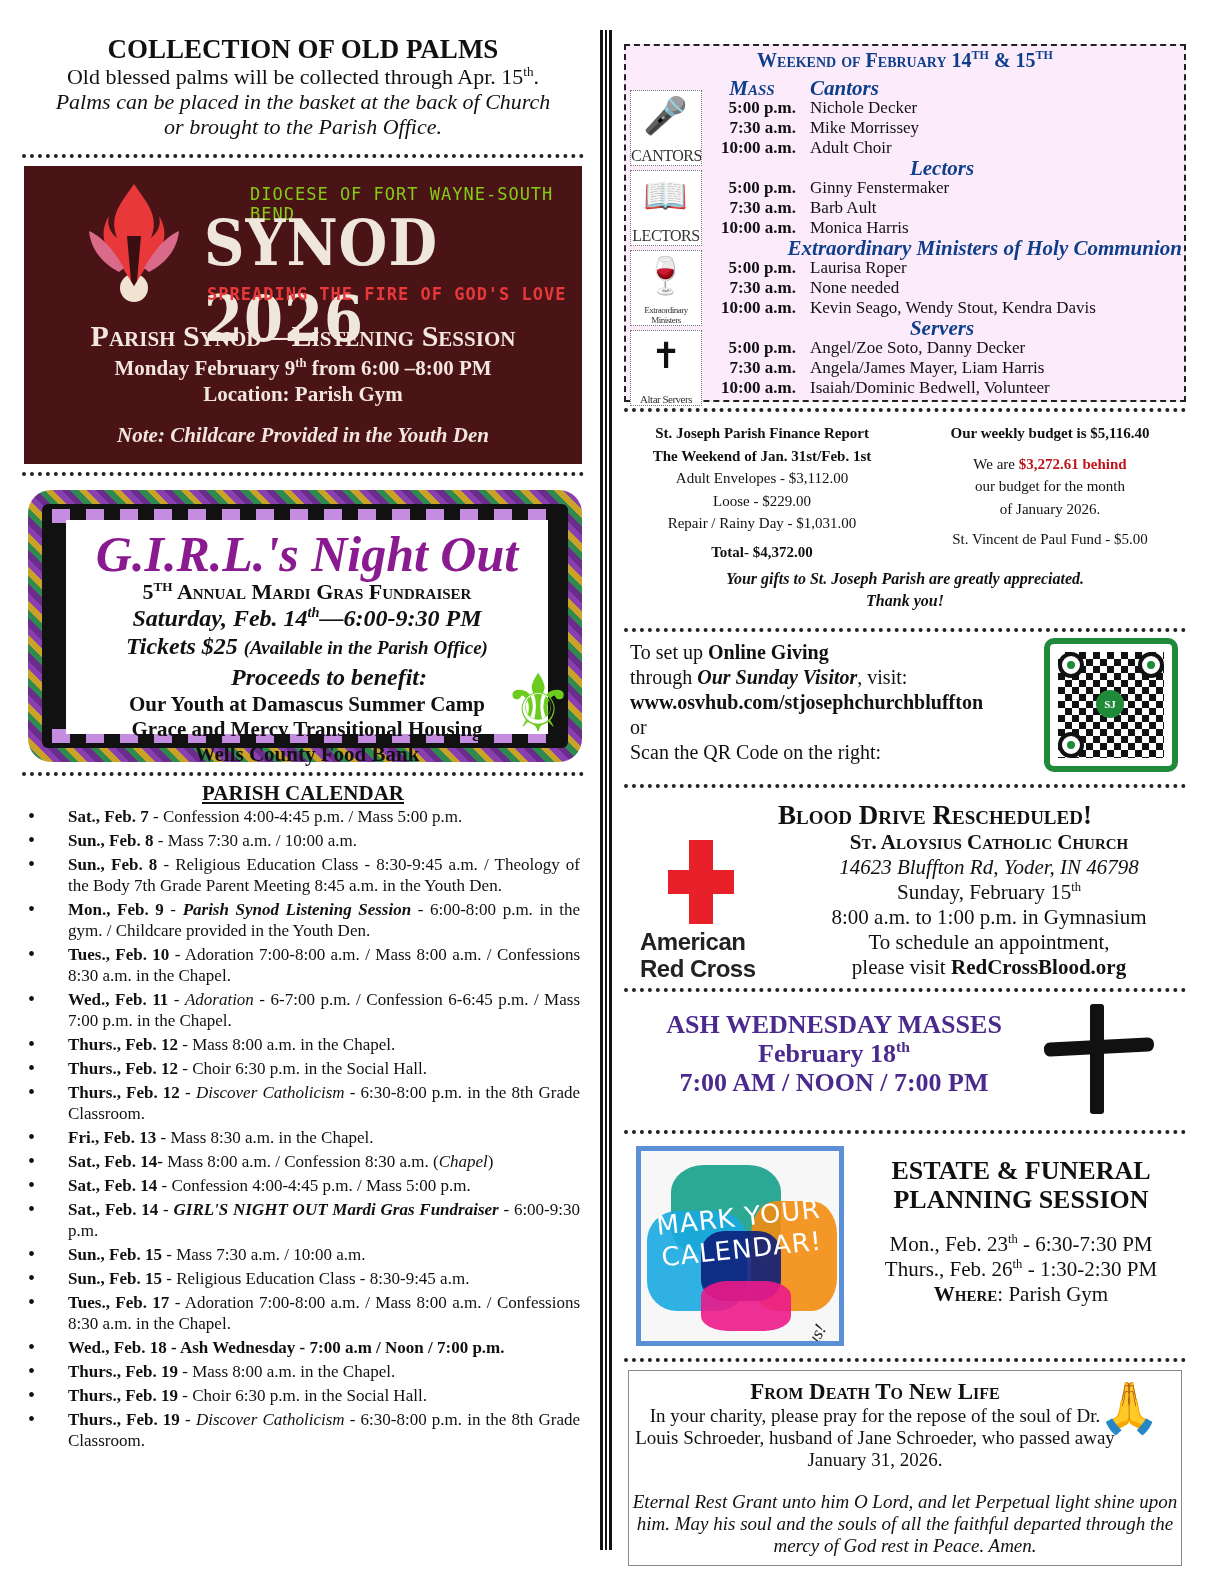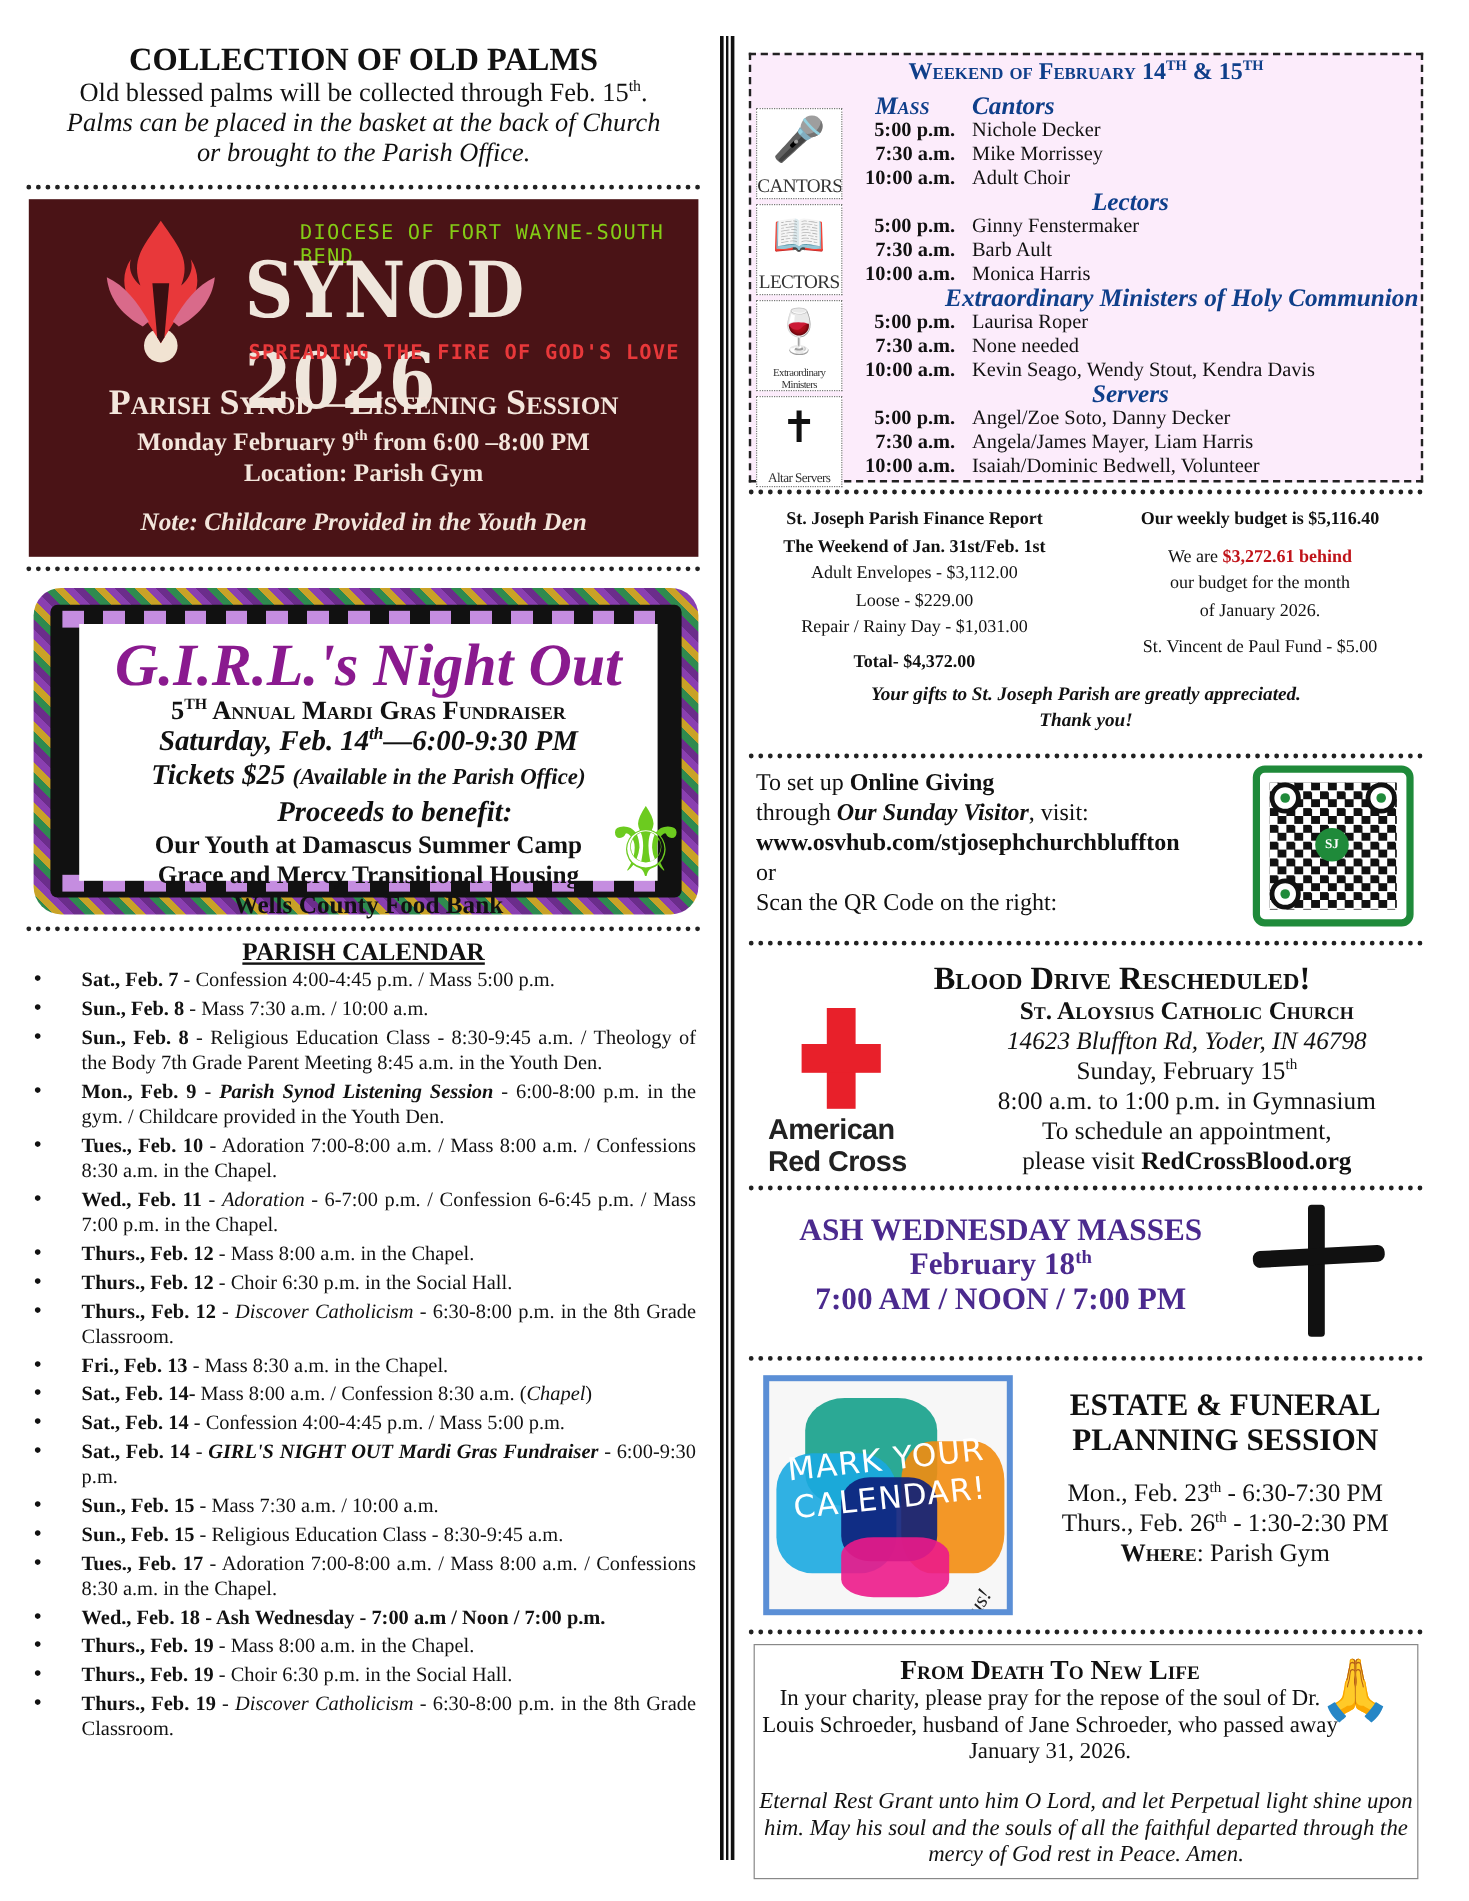--- a/index.html
+++ b/index.html
@@ -127,21 +127,21 @@
 </style>
 </head>
 <body>
 
 <div class="col-divider"></div>
 
 <div class="col left">
 
   <section class="palms">
     <h1>COLLECTION OF OLD PALMS</h1>
-    <p><span>Old blessed palms will be collected through Feb. 15</span><sup>th</sup><span>.</span></p>
+    <p><span>Old blessed palms will be collected through Apr. 15</span><sup>th</sup><span>.</span></p>
     <p class="it">Palms can be placed in the basket at the back of Church</p>
     <p class="it">or brought to the Parish Office.</p>
   </section>
 
   <div class="dots"></div>
 
   <section class="synod">
     <svg class="logo" viewBox="0 0 110 130">
       <circle cx="55" cy="112" r="14" fill="#f1e3d2"></circle>
       <path d="M55 8 C40 30 30 40 38 62 C30 55 28 48 30 40 C20 55 24 75 40 86 L55 110 L70 86 C86 75 90 55 80 40 C82 48 80 55 72 62 C80 40 70 30 55 8Z" fill="#e8383a"></path>

